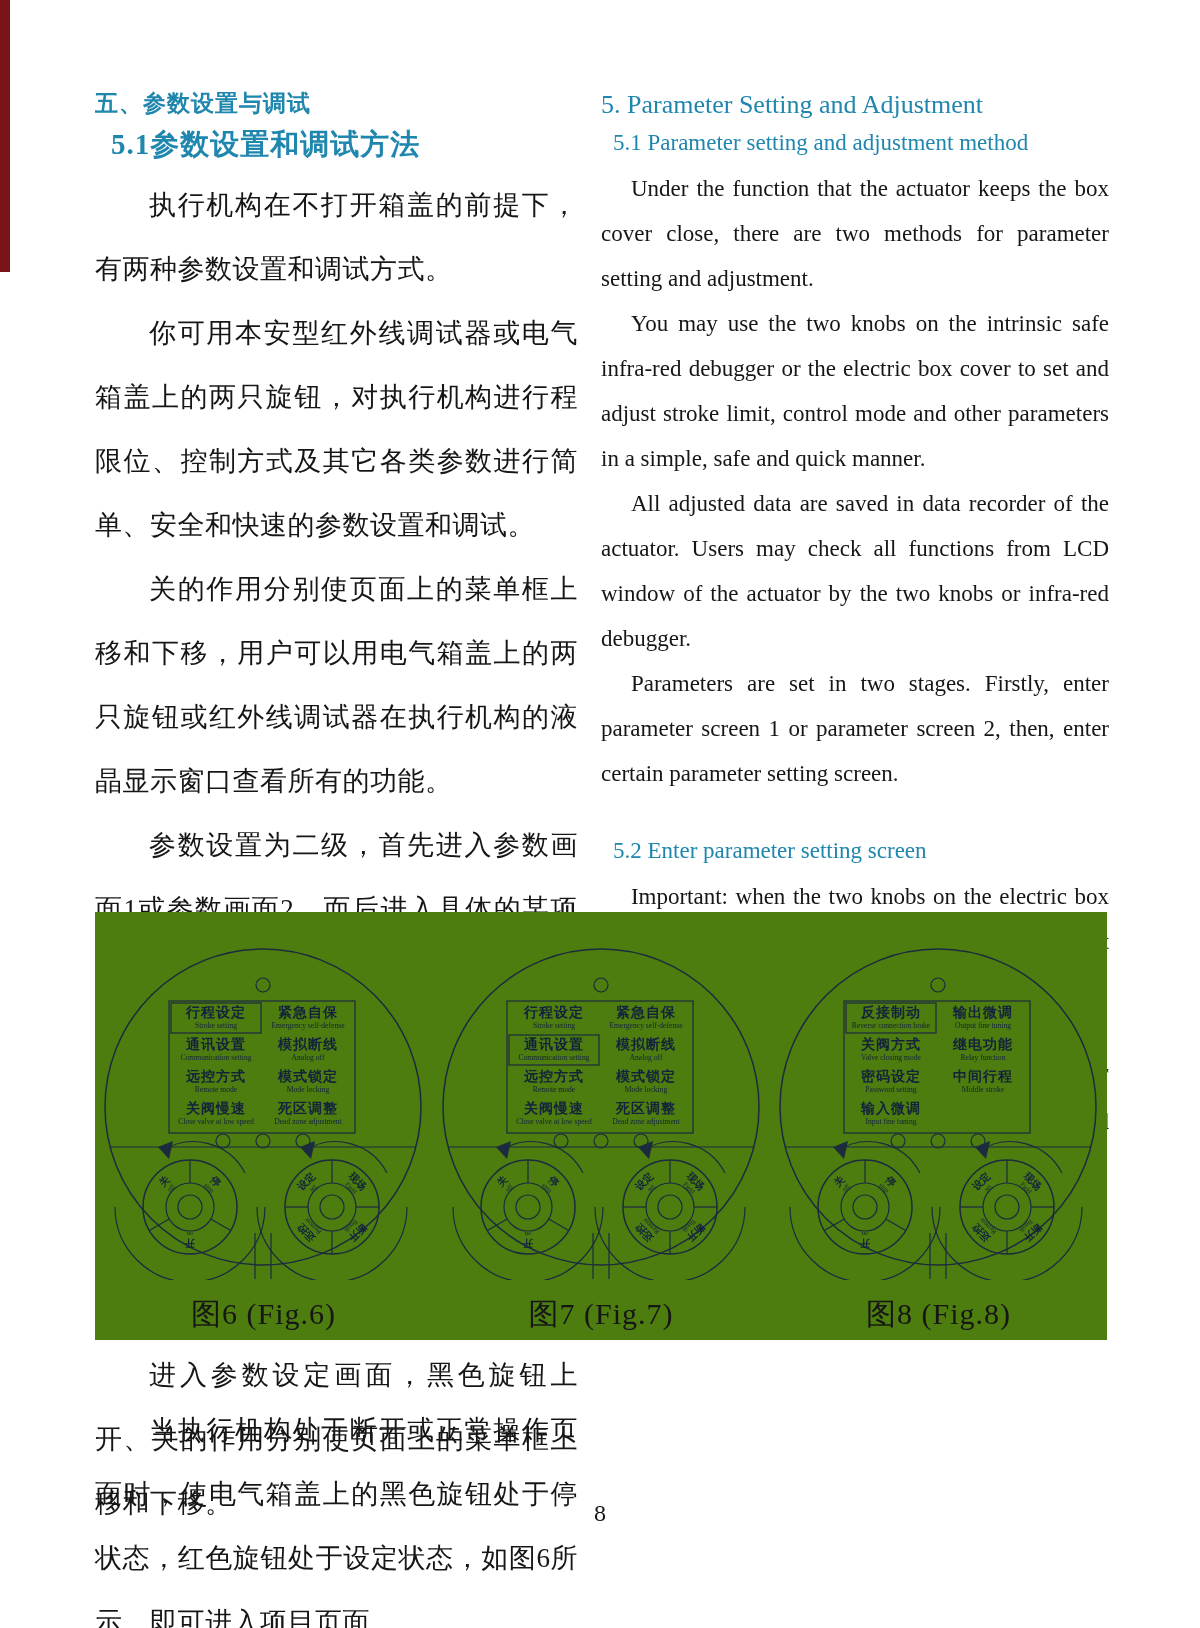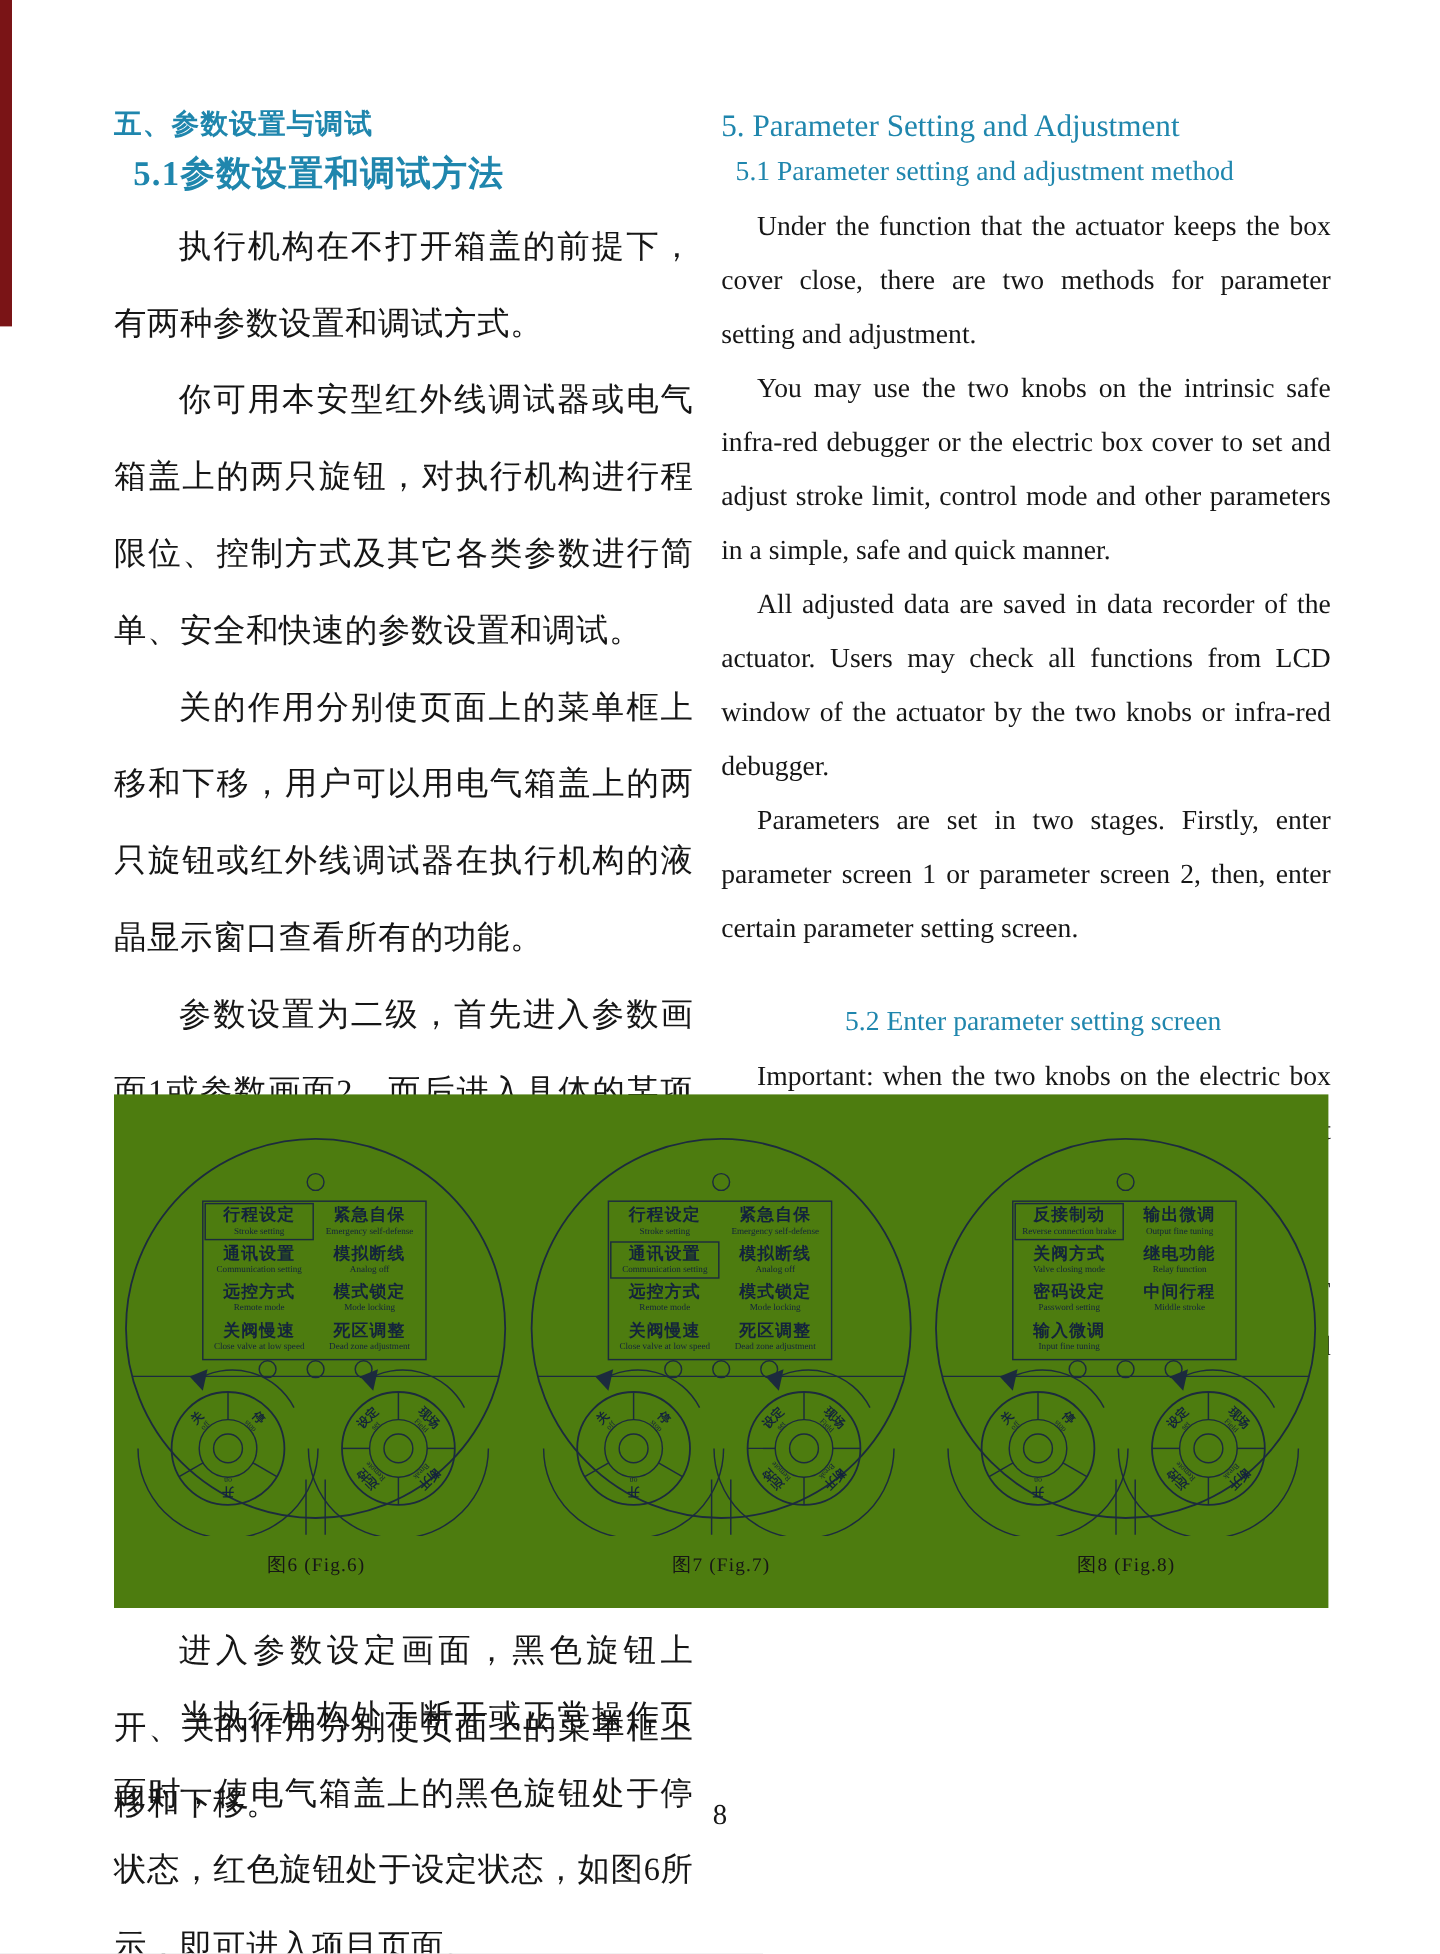--- a/index.html
+++ b/index.html
@@ -11,26 +11,26 @@
   .col-right{position:absolute;left:601px;top:90px;width:508px;}
 
   .zh-h1{font-size:23px;font-weight:bold;color:#1f86ad;margin:0 0 6px 0;letter-spacing:1px;}
   .zh-h2{font-size:29px;font-weight:bold;color:#1f86ad;margin:0 0 8px 16px;letter-spacing:1px;}
   .zh-p{font-size:27px;line-height:64px;text-align:justify;text-indent:2em;margin:0;letter-spacing:0.5px;}
   .zh-h2.sp{margin-top:34px;}
 
   .en-h1{font-size:26px;font-weight:normal;color:#1f86ad;margin:0 0 10px 0;}
   .en-h2{font-size:23px;font-weight:normal;color:#1f86ad;margin:0 0 10px 12px;}
   .en-p{font-size:23px;line-height:45px;text-align:justify;text-indent:1.3em;margin:0;}
-  .en-h2.sp{margin-top:42px;text-align:center;}
+  .en-h2.sp{margin-top:42px;}
 
   .figure-band{position:absolute;left:95px;top:912px;width:1012px;height:428px;background:#4d7c0f;}
   .figs{display:flex;justify-content:space-between;padding:23px 0 0 0;}
   .fig{width:337px;text-align:center;}
-  .fig-caption{font-size:16px;color:#161616;margin-top:14px;letter-spacing:1px;}
+  .fig-caption{font-size:30px;color:#161616;margin-top:14px;letter-spacing:1px;}
 
   svg{display:block;}
   .ln{stroke:#1c2b3e;stroke-width:1.5;fill:none;}
   .ln2{stroke:#1c2b3e;stroke-width:1.2;fill:none;}
   .mzh{font-size:14px;font-weight:bold;fill:#13233c;text-anchor:middle;letter-spacing:1px;}
   .men{font-size:7.6px;fill:#13233c;text-anchor:middle;}
   .kzh{font-size:10px;font-weight:bold;fill:#13233c;text-anchor:middle;}
   .ken{font-size:6.5px;fill:#13233c;text-anchor:middle;}
   .arrow{fill:#1c2b3e;stroke:none;}
 

